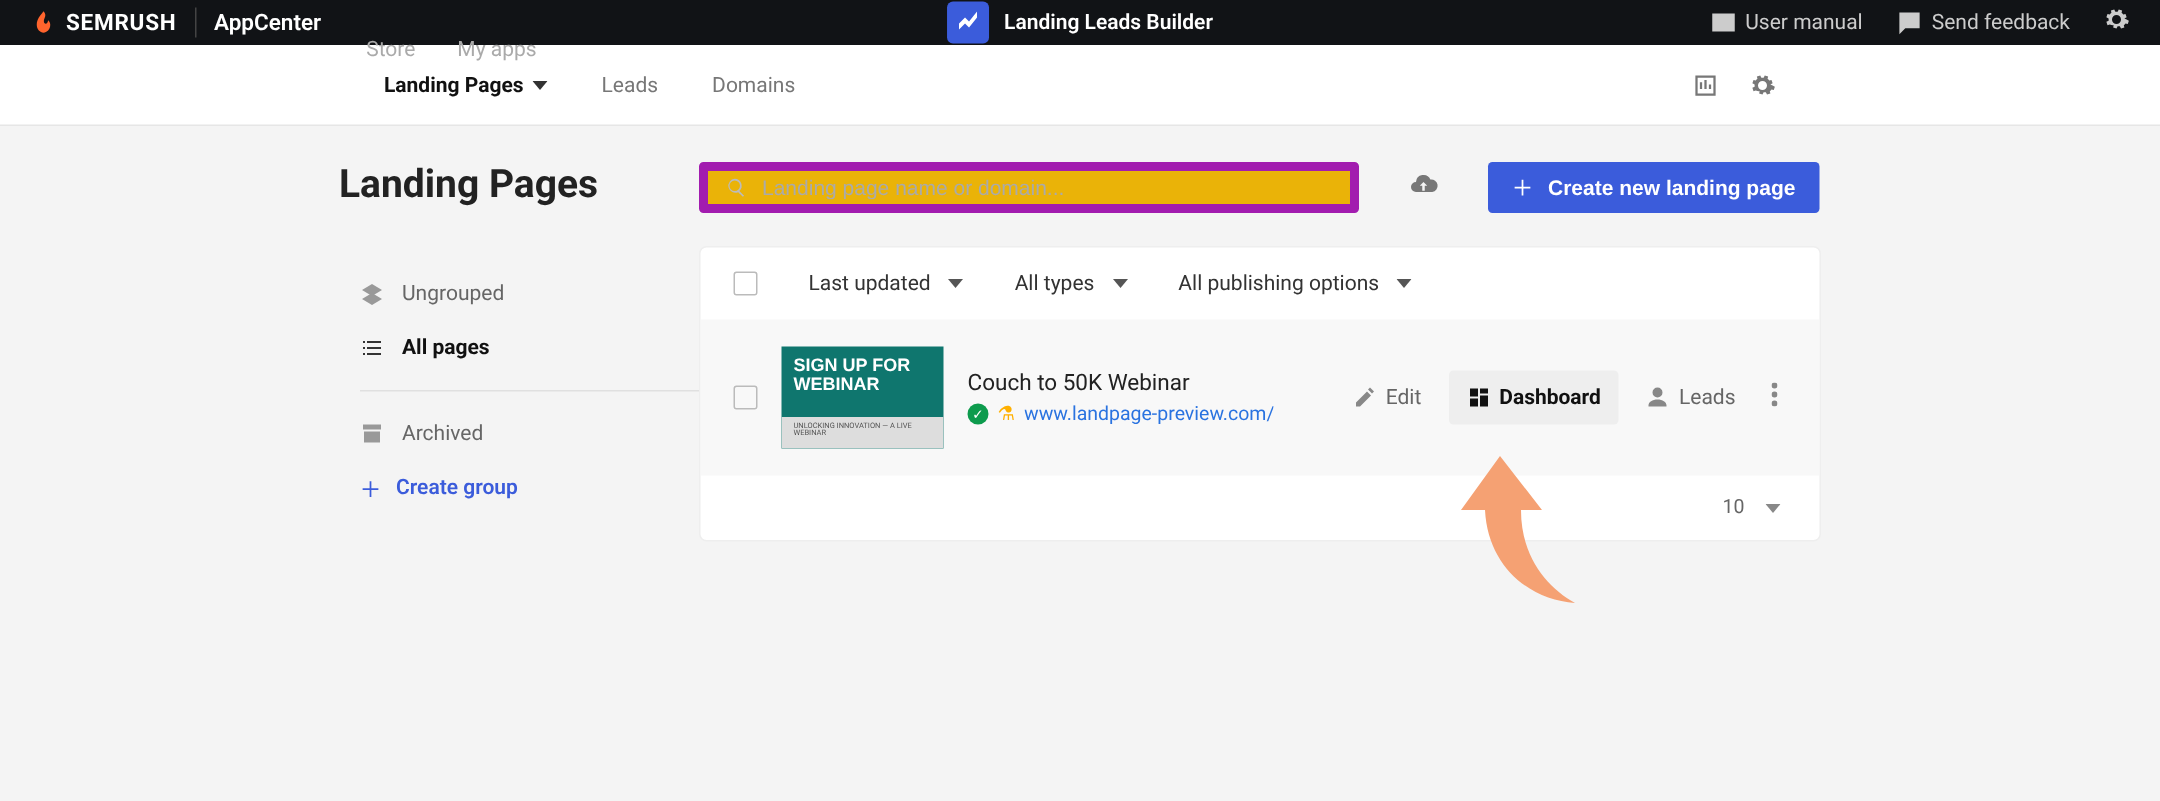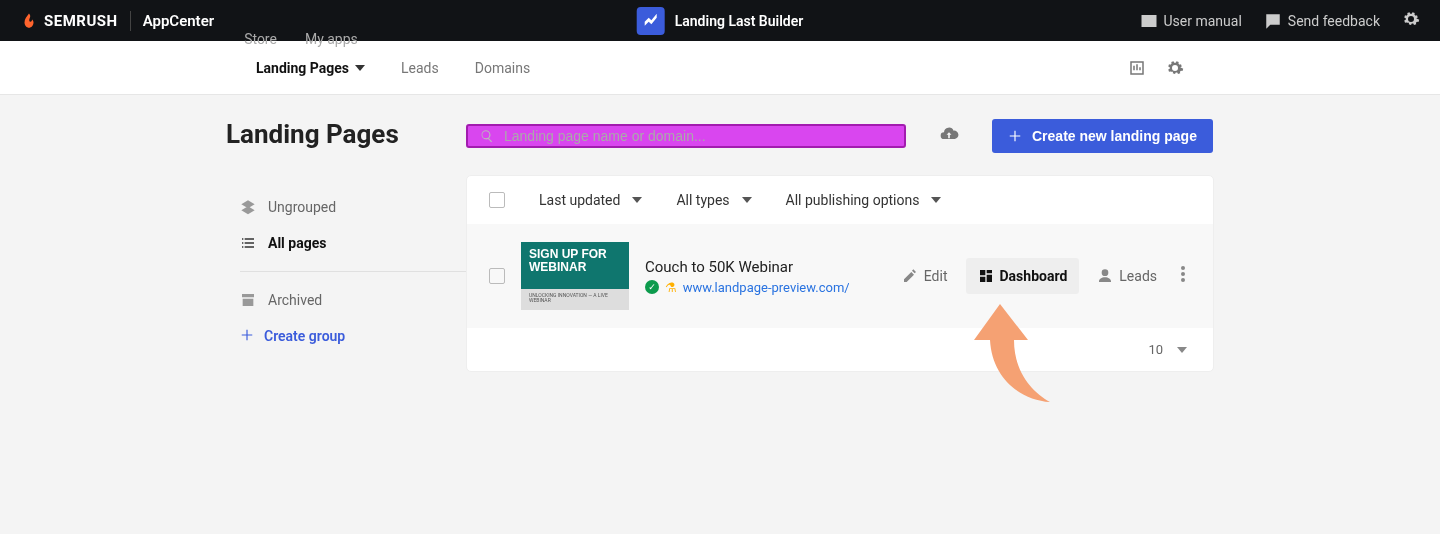--- a/index.html
+++ b/index.html
@@ -1,19 +1,19 @@
 <!DOCTYPE html>
 <html><head>
   <meta charset="utf-8">
   <style>
     * { margin: 0; padding: 0; box-sizing: border-box; }
     body { font-family: -apple-system, BlinkMacSystemFont, "Segoe UI", Roboto, Helvetica, Arial, sans-serif; background: #f4f4f4; width: 1440px; height: 534px; overflow: hidden; position: relative; }
 
     
-    .topbar { background: #111316; height: 41px; display: flex; align-items: center; color: #ccc; font-size: 14px; padding: 0 20px; }
+    .topbar { background: #111316; height: 30px; display: flex; align-items: center; color: #ccc; font-size: 14px; padding: 0 20px; }
     .logo-wrap { display: flex; align-items: center; gap: 6px; }
     .logo-fire { width: 18px; height: 18px; fill: #ff642d; }
     .brand { color: #fff; font-weight: 700; letter-spacing: .5px; font-size: 15px; }
     .divider { width: 1px; height: 20px; background: #444; margin: 0 12px; }
     .appcenter { color: #fff; font-weight: 600; font-size: 15px; }
     .top-links { margin-left: 30px; display: flex; gap: 28px; }
     .top-link { color: #aaa; cursor: pointer; margin-top: 36px; }
     .center-app { position: absolute; left: 50%; transform: translateX(-50%); display: flex; align-items: center; gap: 10px; }
     .app-icon { width: 28px; height: 28px; background: #3b5cdb; border-radius: 4px; display: flex; align-items: center; justify-content: center; }
     .app-icon svg { width: 16px; height: 16px; fill: #fff; }
@@ -35,27 +35,27 @@
     
     .main { display: flex; padding: 24px 0 0 0; }
     .left-col { width: 466px; padding-left: 226px; }
     .page-title { font-size: 26px; font-weight: 700; color: #222; margin-bottom: 40px; }
     .side-list { display: flex; flex-direction: column; }
     .side-item { display: flex; align-items: center; gap: 12px; font-size: 14px; color: #666; padding: 10px 0 10px 14px; cursor: pointer; }
     .side-item.active { color: #111; font-weight: 700; }
     .side-item svg { width: 16px; height: 16px; fill: #999; }
     .side-item.active svg { fill: #333; }
     .side-hr { height: 1px; background: #e0e0e0; margin: 10px 0 10px 14px; }
-    .create-group { color: #3b5cdb; font-weight: 600; display: flex; align-items: flex-start; gap: 10px; padding: 10px 0 10px 14px; cursor: pointer; font-size: 14px; }
+    .create-group { color: #3b5cdb; font-weight: 600; display: flex; align-items: flex-end; gap: 10px; padding: 10px 0 10px 14px; cursor: pointer; font-size: 14px; }
     .create-group svg { width: 14px; height: 14px; fill: #3b5cdb; }
 
     
     .right-col { flex: 1; max-width: 748px; }
     .top-controls { display: flex; align-items: center; gap: 20px; margin-bottom: 22px; }
-    .search-box { flex: 1; max-width: 440px; height: 24px; border: 2px solid #a21caf; background: #d946ef; border-radius: 3px; display: flex; align-items: center; padding: 0 12px; gap: 10px; }
+    .search-box { flex: 1; max-width: 440px; height: 34px; border: 6px solid #a21caf; background: #eab308; border-radius: 3px; display: flex; align-items: center; padding: 0 12px; gap: 10px; }
     .search-box svg { width: 14px; height: 14px; fill: #bbb; }
     .search-box input { border: none; outline: none; font-size: 14px; color: #333; flex: 1; background: transparent; }
     .search-box input::placeholder { color: #aaa; }
     .cloud { cursor: pointer; color: #777; }
     .cloud svg { width: 20px; height: 20px; fill: #777; }
     .create-btn { background: #3b5cdb; color: #fff; font-weight: 600; font-size: 14px; height: 34px; padding: 12px 16px; border: none; border-radius: 3px; display: flex; align-items: center; gap: 10px; cursor: pointer; }
     .create-btn svg { width: 14px; height: 14px; fill: #fff; }
     .cloud-spacer { width: 46px; display: flex; justify-content: center; }
 
     
@@ -111,21 +111,21 @@
     <span class="top-link">Store</span>
     <span class="top-link">My apps</span>
   </div>
 
   <div class="center-app">
     <div class="app-icon">
       <svg viewBox="0 0 24 24">
           <path d="M3 13l6-6 4 4 8-10v6l-8 10-4-4-6 6z"></path>
         </svg>
     </div>
-    <span class="app-title">Landing Last Builder</span>
+    <span class="app-title">Landing Leads Builder</span>
   </div>
 
   <div class="top-right">
     <div class="tr-item">
       <svg viewBox="0 0 24 24" fill="none" stroke="currentColor" stroke-width="2">
           <path d="M3 5h8v14H3zM13 5h8v14h-8zM11 5v14M13 5v14"></path>
         </svg>
       <span>User manual</span>
     </div>
     <div class="tr-item">

